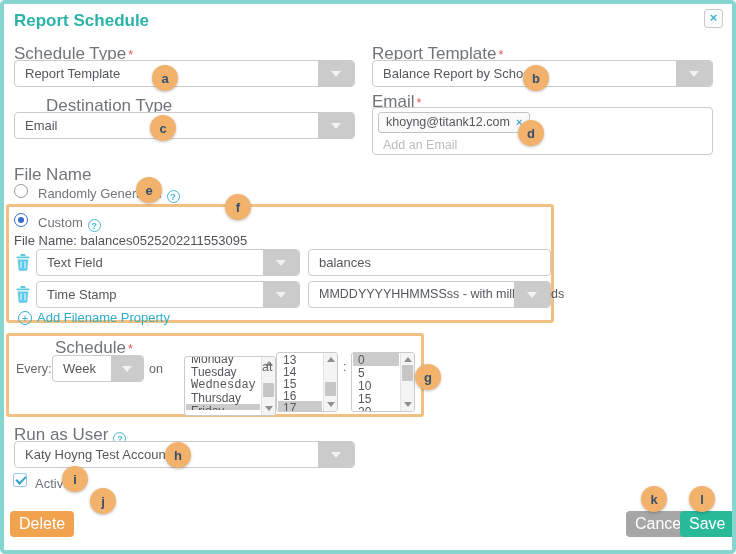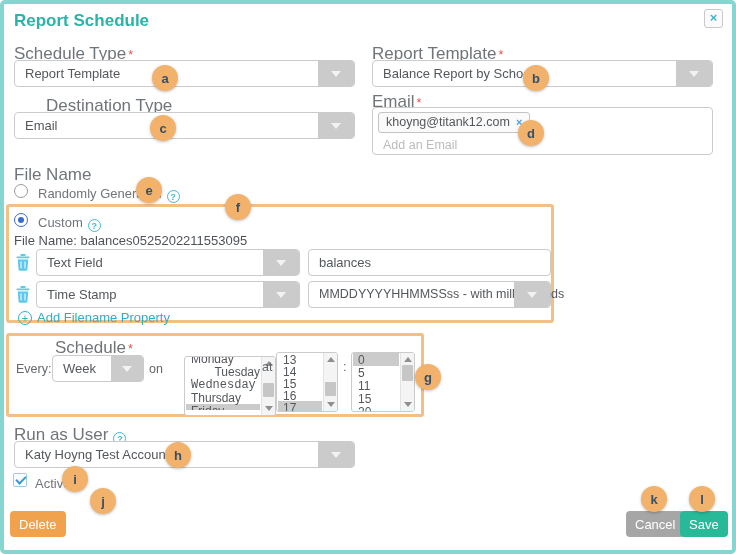--- a/index.html
+++ b/index.html
@@ -116,21 +116,21 @@
     border-left:4px solid transparent; border-right:4px solid transparent; }
   .sb-up { top:4px; border-bottom:5px solid #8f8f8f; }
   .sb-down { bottom:4px; border-top:5px solid #8f8f8f; }
   .sb-thumb { position:absolute; left:1px; width:11px; background:#c6c6c6; border-radius:1px; }
 
   .inline-lbl { position:absolute; font-size:12.5px; color:#63676b; }
 
   
   .btn {
     position:absolute; height:26px; border:none; border-radius:4px;
-    color:#fff; font-size:13px; font-family:inherit; cursor:pointer; padding:0 9px;
+    color:#fff; font-size:16px; font-family:inherit; cursor:pointer; padding:0 9px;
   }
   .btn-delete { background:#f0a24c; }
   .btn-cancel { background:#a6a6a6; }
   .btn-save   { background:#28b998; }
 
   
   .ann {
     position:absolute; width:26px; height:26px; border-radius:50%;
     background:#f2b26b; color:#35506b; font-size:13px; font-weight:bold;
     display:flex; align-items:center; justify-content:center;
@@ -256,21 +256,21 @@
     <span class="sel-txt">Week</span>
     <span class="sel-arrow narrow">
         <span class="caret-down"></span>
       </span>
   </div>
   <div class="inline-lbl" style="left:145px; top:358px;">on</div>
 
   <div class="listbox" style="left:160px; top:352px; width:92px; height:60px;margin-left:20px;">
     <div class="list-content" style="margin-top:-5px;">
       <div class="list-row" style="height:13px;">Monday</div>
-      <div class="list-row" style="height:13px;text-align:right;">Tuesday</div>
+      <div class="list-row" style="height:13px;">Tuesday</div>
       <div class="list-row" style="height:13px;font-family:Liberation Mono, monospace;">Wednesday</div>
       <div class="list-row" style="height:13px;">Thursday</div>
       <div class="list-row selected" style="height:13px;">Friday</div>
     </div>
     <div class="scrollbar">
       <div class="sb-up"></div>
       <div class="sb-thumb" style="top:26px; height:14px;"></div>
       <div class="sb-down"></div>
     </div>
   </div>
@@ -291,21 +291,21 @@
       <div class="sb-down"></div>
     </div>
   </div>
 
   <div class="inline-lbl" style="left:339px; top:356px;">:</div>
 
   <div class="listbox" style="left:347px; top:348px; width:64px; height:60px;">
     <div class="list-content">
       <div class="list-row selected" style="height:13px;">0</div>
       <div class="list-row" style="height:13px;">5</div>
-      <div class="list-row" style="height:13px;">11</div>
+      <div class="list-row" style="height:13px;">10</div>
       <div class="list-row" style="height:13px;">15</div>
       <div class="list-row" style="height:13px;">20</div>
     </div>
     <div class="scrollbar">
       <div class="sb-up"></div>
       <div class="sb-thumb" style="top:12px; height:16px;"></div>
       <div class="sb-down"></div>
     </div>
   </div>
 

